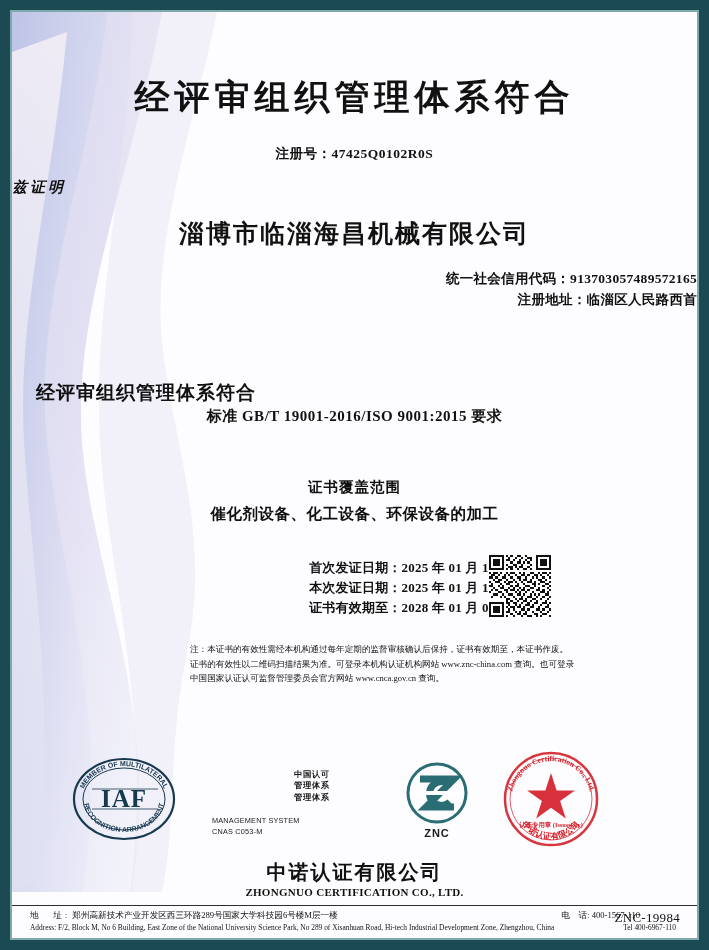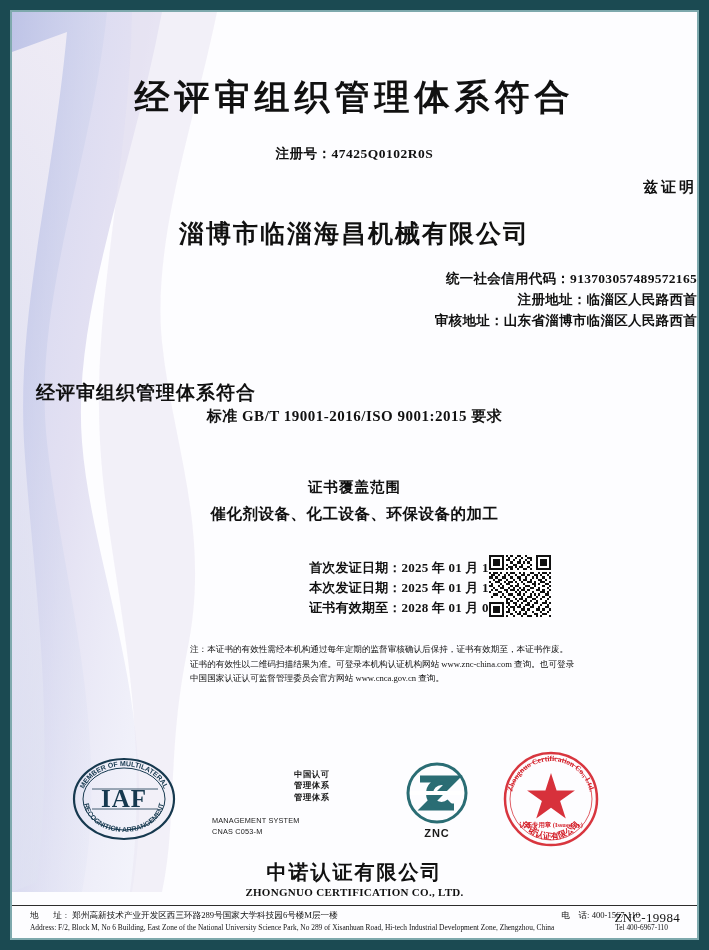--- a/index.html
+++ b/index.html
@@ -80,25 +80,26 @@
     text-align: center;
     font-size: 13.5px;
     font-weight: bold;
     color: #111111;
     letter-spacing: 0.5px;
   }
   .hereby {
     position: absolute;
     top: 166px;
     width: 685px;
-    text-align: right;
+    text-align: left;
     font-size: 15px;
     font-weight: bold;
     letter-spacing: 3px;
     color: #111111;
+    font-style: italic;
   }
   .company {
     position: absolute;
     top: 205px;
     width: 685px;
     text-align: center;
     font-size: 25px;
     font-weight: bold;
     letter-spacing: 2px;
     color: #111111;
@@ -310,21 +311,21 @@
     left: 18px;
     top: 17px;
     width: 650px;
     font-size: 7.4px;
     color: #111111;
     font-family: "Liberation Serif", serif;
   }
   .f-label { letter-spacing: 3px; }
   .f-right { position: absolute; right: 40px; top: 0; }
   .f-code { position: absolute; right: 0px; top: 0; font-size: 13px; letter-spacing: 0.3px; }
-  .f-tel2 { position: absolute; right: 12px; top: 0; }
+  .f-tel2 { position: absolute; right: 4px; top: 0; }
 </style>
 </head>
 <body>
 
 <div class="certificate">
   <div class="frame-outer"></div>
   <div class="frame-inner"></div>
 
   <div class="paper">
 
@@ -358,21 +359,20 @@
         <span>注册号：</span><span>47425Q0102R0S</span>
       </div>
 
       <div class="hereby">兹证明</div>
 
       <div class="company">淄博市临淄海昌机械有限公司</div>
 
       <div class="info-block">
         <div class="info-line">统一社会信用代码：913703057489572165</div>
         <div class="info-line">注册地址：临淄区人民路西首</div>
-        <div class="info-line">审核地址：山东省淄博市临淄区人民路西首</div>
       </div>
 
       <div class="conform">经评审组织管理体系符合</div>
       <div class="standard">标准 GB/T 19001-2016/ISO 9001:2015 要求</div>
 
       <div class="scope-title">证书覆盖范围</div>
       <div class="scope-text">催化剂设备、化工设备、环保设备的加工</div>
 
       <div class="dates">
         <div class="date-line">首次发证日期：2025 年 01 月 10 日</div>

